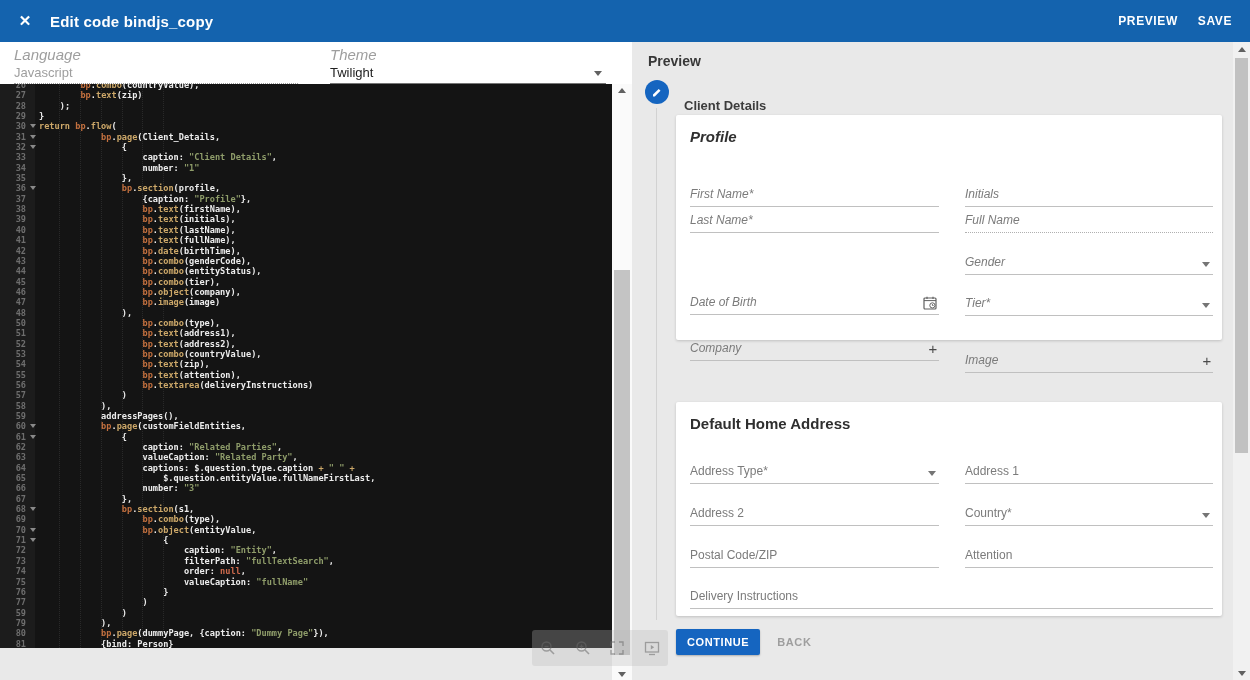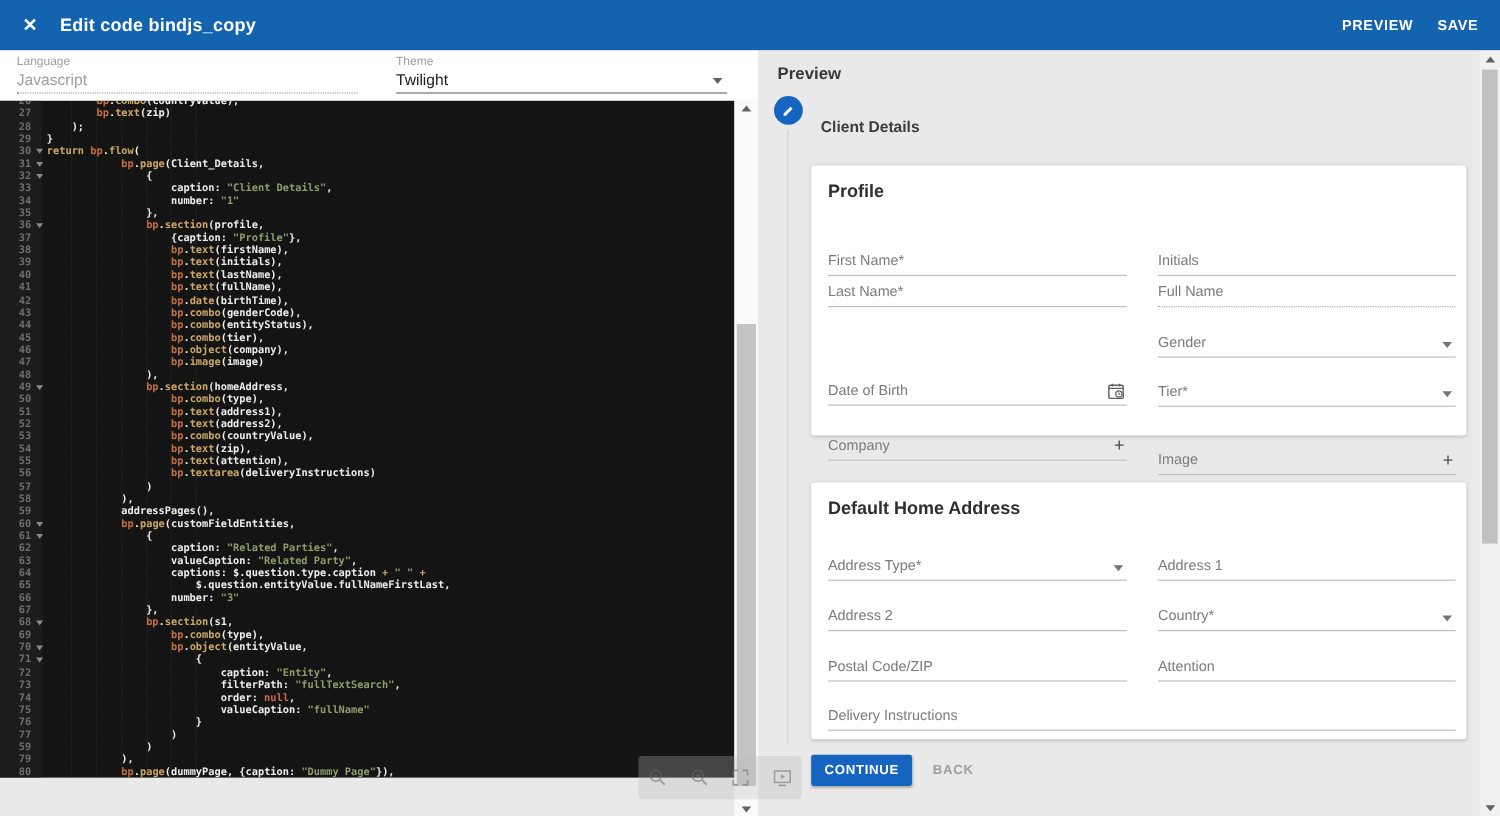--- a/index.html
+++ b/index.html
@@ -16,21 +16,21 @@
   }
   .close-btn { margin-left:14px; width:22px; height:22px; display:flex; align-items:center; justify-content:center;
     font-size:15px; font-weight:bold; cursor:pointer; }
   .tb-title { margin-left:14px; font-size:15px; font-weight:bold; letter-spacing:.2px; }
   .tb-spacer { flex:1; }
   .tb-btn { font-size:12px; font-weight:bold; letter-spacing:.6px; padding:8px 10px; cursor:pointer; }
   .tb-btn.save { margin-right:8px; }
   
   .ed-toolbar { position:absolute; left:0; top:42px; width:632px; height:42px; background:#ffffff; }
   .ed-field { position:absolute; top:4px; }
-  .ed-field .flab { font-size:10px; color:#9e9e9e; display:block; }
+  .ed-field .flab { font-size:15px; color:#9e9e9e; display:block;font-style:italic; }
   .ed-field .fval { font-size:13px; display:block; margin-top:2px; padding-bottom:3px; }
   .ed-lang { left:14px; width:284px; }
   .ed-lang .fval { color:#9e9e9e; border-bottom:1px dotted #9e9e9e; }
   .ed-theme { left:330px; width:276px; }
   .ed-theme .fval { color:#212121; border-bottom:1px solid #757575; }
   .theme-caret { position:absolute; right:4px; bottom:8px; width:0; height:0;
     border-left:4px solid transparent; border-right:4px solid transparent; border-top:5px solid #616161; }
   
   .editor { position:absolute; left:0; top:84px; width:612px; height:564px; background:#141414; overflow:hidden;text-decoration:underline; }
   .gutter-bg { position:absolute; left:0; top:0; width:35px; height:100%; background:#1c1c1c; }
@@ -143,21 +143,20 @@
         <div class="code-line"><span class="gnum">39</span><span class="fold"></span><span class="ctext">                    <span class="tk-o">bp</span><span class="tk-p">.</span><span class="tk-m">text</span><span class="tk-p">(initials),</span></span></div>
         <div class="code-line"><span class="gnum">40</span><span class="fold"></span><span class="ctext">                    <span class="tk-o">bp</span><span class="tk-p">.</span><span class="tk-m">text</span><span class="tk-p">(lastName),</span></span></div>
         <div class="code-line"><span class="gnum">41</span><span class="fold"></span><span class="ctext">                    <span class="tk-o">bp</span><span class="tk-p">.</span><span class="tk-m">text</span><span class="tk-p">(fullName),</span></span></div>
         <div class="code-line"><span class="gnum">42</span><span class="fold"></span><span class="ctext">                    <span class="tk-o">bp</span><span class="tk-p">.</span><span class="tk-m">date</span><span class="tk-p">(birthTime),</span></span></div>
         <div class="code-line"><span class="gnum">43</span><span class="fold"></span><span class="ctext">                    <span class="tk-o">bp</span><span class="tk-p">.</span><span class="tk-m">combo</span><span class="tk-p">(genderCode),</span></span></div>
         <div class="code-line"><span class="gnum">44</span><span class="fold"></span><span class="ctext">                    <span class="tk-o">bp</span><span class="tk-p">.</span><span class="tk-m">combo</span><span class="tk-p">(entityStatus),</span></span></div>
         <div class="code-line"><span class="gnum">45</span><span class="fold"></span><span class="ctext">                    <span class="tk-o">bp</span><span class="tk-p">.</span><span class="tk-m">combo</span><span class="tk-p">(tier),</span></span></div>
         <div class="code-line"><span class="gnum">46</span><span class="fold"></span><span class="ctext">                    <span class="tk-o">bp</span><span class="tk-p">.</span><span class="tk-m">object</span><span class="tk-p">(company),</span></span></div>
         <div class="code-line"><span class="gnum">47</span><span class="fold"></span><span class="ctext">                    <span class="tk-o">bp</span><span class="tk-p">.</span><span class="tk-m">image</span><span class="tk-p">(image)</span></span></div>
         <div class="code-line"><span class="gnum">48</span><span class="fold"></span><span class="ctext">                <span class="tk-p">),</span></span></div>
-        <div class="code-line"><span class="gnum">49</span><span class="fold has-fold"></span><span class="ctext">                <span class="tk-o">bp</span><span class="tk-p">.</span><span class="tk-m">section</span><span class="tk-p">(homeAddress,</span></span></div>
         <div class="code-line"><span class="gnum">50</span><span class="fold"></span><span class="ctext">                    <span class="tk-o">bp</span><span class="tk-p">.</span><span class="tk-m">combo</span><span class="tk-p">(type),</span></span></div>
         <div class="code-line"><span class="gnum">51</span><span class="fold"></span><span class="ctext">                    <span class="tk-o">bp</span><span class="tk-p">.</span><span class="tk-m">text</span><span class="tk-p">(address1),</span></span></div>
         <div class="code-line"><span class="gnum">52</span><span class="fold"></span><span class="ctext">                    <span class="tk-o">bp</span><span class="tk-p">.</span><span class="tk-m">text</span><span class="tk-p">(address2),</span></span></div>
         <div class="code-line"><span class="gnum">53</span><span class="fold"></span><span class="ctext">                    <span class="tk-o">bp</span><span class="tk-p">.</span><span class="tk-m">combo</span><span class="tk-p">(countryValue),</span></span></div>
         <div class="code-line"><span class="gnum">54</span><span class="fold"></span><span class="ctext">                    <span class="tk-o">bp</span><span class="tk-p">.</span><span class="tk-m">text</span><span class="tk-p">(zip),</span></span></div>
         <div class="code-line"><span class="gnum">55</span><span class="fold"></span><span class="ctext">                    <span class="tk-o">bp</span><span class="tk-p">.</span><span class="tk-m">text</span><span class="tk-p">(attention),</span></span></div>
         <div class="code-line"><span class="gnum">56</span><span class="fold"></span><span class="ctext">                    <span class="tk-o">bp</span><span class="tk-p">.</span><span class="tk-m">textarea</span><span class="tk-p">(deliveryInstructions)</span></span></div>
         <div class="code-line"><span class="gnum">57</span><span class="fold"></span><span class="ctext">                <span class="tk-p">)</span></span></div>
         <div class="code-line"><span class="gnum">58</span><span class="fold"></span><span class="ctext">            <span class="tk-p">),</span></span></div>
         <div class="code-line"><span class="gnum">59</span><span class="fold"></span><span class="ctext">            <span class="tk-p">addressPages(),</span></span></div>
@@ -201,21 +200,21 @@
   <div class="preview">
     <div class="pv-title">Preview</div>
     <div class="step-line"></div>
     <div class="step-circle">
       <svg width="12" height="12" viewBox="0 0 12 12">
         <path d="M2 10.4 L2 8.6 L7.7 2.9 L9.5 4.7 L3.8 10.4 Z" fill="#ffffff"></path>
       </svg>
     </div>
     <div class="step-label">Client Details</div>
     <div>
-        <div class="card" style="top: 96px; height: 225px;">
+        <div class="card" style="top: 73px; height: 225px; font-style: italic;">
           <div class="card-title">Profile</div>
           <div class="field left" style="top: 70px; text-align: right;">
             <span class="flabel">First Name*</span>
           </div>
           <div class="field right" style="top: 70px;">
             <span class="flabel">Initials</span>
           </div>
           <div class="field left" style="top: 96px;">
             <span class="flabel">Last Name*</span>
           </div>

